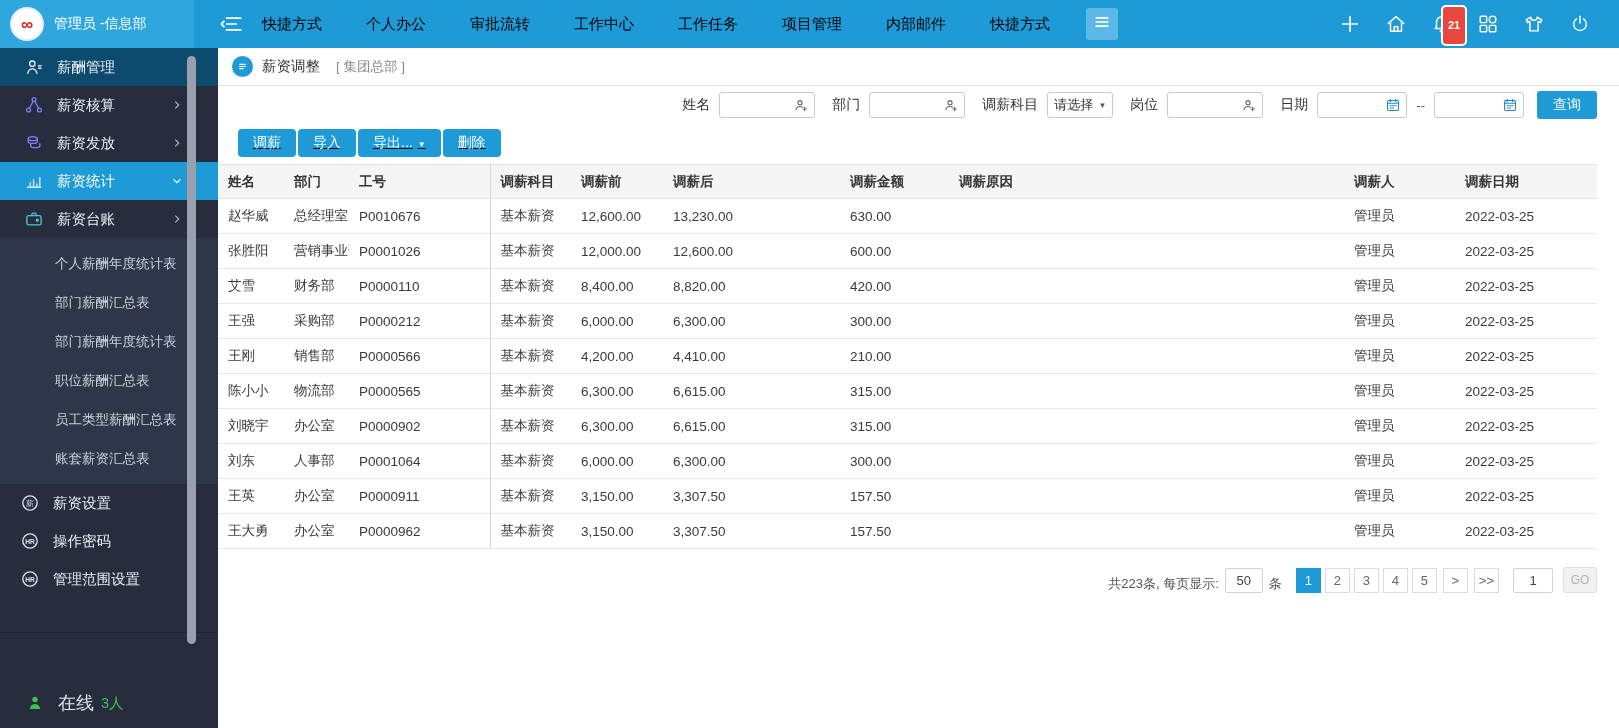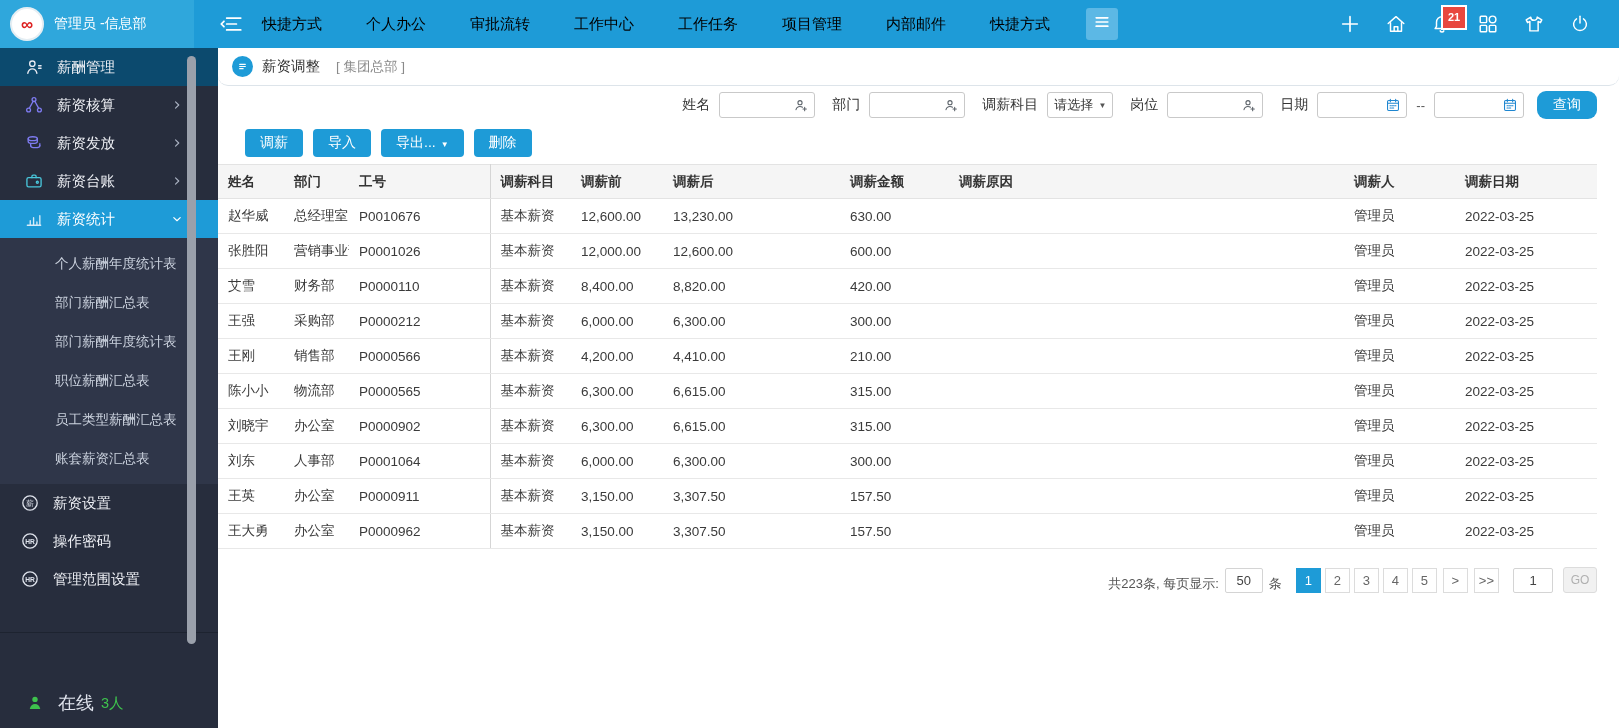--- a/index.html
+++ b/index.html
@@ -22,22 +22,22 @@
   .nav-item { color:#000000; font-size:15px; cursor:pointer; white-space:nowrap; }
   .more-btn { width:32px; height:32px; background:#5cb8e5; border-radius:3px;
     margin-left:36px; display:flex; align-items:center; justify-content:center;
     color:#fff; cursor:pointer; }
   .more-btn svg { width:20px; height:20px; }
   .tb-right { margin-left:auto; display:flex; align-items:center; gap:24px;
     padding-right:28px; }
   .tb-icon { width:22px; height:22px; color:#fff; position:relative; cursor:pointer; }
   .tb-icon svg { width:100%; height:100%; }
   .badge { position:absolute; top:-8px; left:10px; background:#e8473e; color:#fff;
-    font-size:11px; font-weight:bold; border:2px solid #fff; border-radius:0;
-    padding:4px 5px; line-height:13px; }
+    font-size:11px; font-weight:bold; border:2px solid #fff; border-radius:5px;
+    padding:12px 5px; line-height:13px; }
 
   
   .sidebar { position:absolute; top:48px; left:0; width:218px; bottom:0;
     background:#272d3d; color:#edeff4; z-index:20; }
   .sb-header { height:40px; background:#0c4a6e; display:flex; align-items:center;
     padding:0 24px; font-size:15px; }
   .sb-item { height:38px; display:flex; align-items:center; padding:0 34px 0 24px;
     font-size:14.5px; cursor:pointer; }
   .sb-item.active { background:#1e9bd7; color:#fff; }
   .sb-icon { width:20px; height:20px; flex-shrink:0; }
@@ -66,21 +66,21 @@
   .sb-search { margin-top:14px; height:31px; border:1px solid #1e9bd7;
     border-radius:4px; display:flex; align-items:center; background:#232939;
     padding:0 8px; }
   .sb-scrollbar { position:absolute; right:22px; top:8px; width:9px; height:588px;
     background:#9aa0ab; border-radius:5px; }
 
   
   .main { position:absolute; top:48px; left:218px; width:1401px; bottom:0;
     background:#fff; }
   .breadcrumb { height:38px; display:flex; align-items:center; padding-left:14px;
-    border-bottom:1px solid #dde4ea;border-radius:10px; }
+    border-bottom:1px solid #dde4ea; }
   .bc-icon { width:21px; height:21px; border-radius:50%; background:#1e9bd7;
     color:#fff; display:flex; align-items:center; justify-content:center; }
   .bc-icon svg { width:15px; height:15px; }
   .bc-title { font-size:14.5px; color:#333; margin-left:9px; }
   .bc-scope { font-size:13.5px; color:#8a8a8a; margin-left:16px; }
 
   .filterbar { height:38px; display:flex; align-items:center; justify-content:flex-end;
     gap:9px; padding-right:22px; }
   .f-label { font-size:14px; color:#333; white-space:nowrap; margin-left:8px; }
   .f-input { width:96px; height:26px; border:1px solid #c9c9c9; border-radius:3px;
@@ -89,26 +89,26 @@
   .f-input .fi-ic { width:16px; height:16px; color:#5a6168; flex-shrink:0; }
   .f-input .fi-ic.blue { color:#1e86d0; }
   .f-input .fi-ic svg { width:100%; height:100%; }
   .f-select { width:66px; height:26px; border:1px solid #c9c9c9; border-radius:3px;
     background:#fff; display:flex; align-items:center; justify-content:space-between;
     padding:0 6px; font-size:13px; color:#333; cursor:pointer; }
   .f-select .caret { font-size:8px; color:#555; }
   .f-date { width:90px; }
   .f-sep { color:#555; font-size:13px; }
   .btn-primary { height:28px; background:#1e9bd7; color:#fff; border:none;
-    border-radius:9px; font-size:14px; padding:0 15px; cursor:pointer;
+    border-radius:3px; font-size:14px; padding:0 15px; cursor:pointer;
     font-family:inherit; }
   .search-btn { width:60px; padding:0; margin-left:4px; }
 
-  .toolbar { height:38px; display:flex; align-items:center; gap:10px;
-    padding-left:27px; }
+  .toolbar { height:38px; display:flex; align-items:center; gap:2px;
+    padding-left:20px;text-decoration:underline; }
   .toolbar .btn-primary { border-radius:4px; min-width:56px; }
   .toolbar .caret { font-size:8px; margin-left:5px; }
 
   table { border-collapse:collapse; table-layout:fixed; margin-left:0;
     width:1379px; margin-top:2px; }
   thead th { background:#f5f5f5; border-top:1px solid #e3e3e3;
     border-bottom:1px solid #e3e3e3; height:34px; text-align:left;
     font-size:13.5px; color:#333; padding:0 0 0 10px; font-weight:bold;
     white-space:nowrap; overflow:hidden; }
   tbody td { height:35px; border-bottom:1px solid #e8e8e8; font-size:13.5px;
@@ -215,39 +215,39 @@
             <ellipse cx="10.5" cy="6.8" rx="5.5" ry="2.3"></ellipse>
             <path d="M5 6.8v3.4c0 1.3 2.5 2.3 5.5 2.3s5.5-1 5.5-2.3V6.8"></path>
             <path d="M8 15.3c0 1.3 2.5 2.3 5.5 2.3s5.5-1 5.5-2.3"></path>
             <path d="M19 12.9v2.4M8 12.9v2.4"></path>
           </svg></span>
         <span class="sb-label">薪资发放</span>
         <span class="sb-chev"><svg viewBox="0 0 24 24" fill="none" stroke="currentColor" stroke-width="1.6" stroke-linecap="round" stroke-linejoin="round">
             <path d="M9.5 6.5 15 12l-5.5 5.5" stroke-width="2"></path>
           </svg></span>
       </div>
+      <div class="sb-item active">
+        <span class="sb-icon" data-icon-name="chart"><svg viewBox="0 0 24 24" fill="none" stroke="currentColor" stroke-width="1.6" stroke-linecap="round" stroke-linejoin="round">
+            <path d="M4 19.5h16"></path>
+            <path d="M7.5 19.5v-5.5M11.5 19.5v-9M15.5 19.5v-4M19 19.5V8"></path>
+          </svg></span>
+        <span class="sb-label">薪资统计</span>
+        <span class="sb-chev"><svg viewBox="0 0 24 24" fill="none" stroke="currentColor" stroke-width="1.6" stroke-linecap="round" stroke-linejoin="round">
+            <path d="M6.5 9.5 12 15l5.5-5.5" stroke-width="2"></path>
+          </svg></span>
+      </div>
       <div class="sb-item">
         <span class="sb-icon" data-icon-name="wallet"><svg viewBox="0 0 24 24" fill="none" stroke="currentColor" stroke-width="1.6" stroke-linecap="round" stroke-linejoin="round">
             <rect x="3.5" y="8" width="17" height="11" rx="2"></rect>
             <path d="M9.5 8V6.4A1.4 1.4 0 0 1 10.9 5h2.2a1.4 1.4 0 0 1 1.4 1.4V8"></path>
             <circle cx="16" cy="13.5" r="1.2"></circle>
           </svg></span>
         <span class="sb-label">薪资台账</span>
         <span class="sb-chev"><svg viewBox="0 0 24 24" fill="none" stroke="currentColor" stroke-width="1.6" stroke-linecap="round" stroke-linejoin="round">
             <path d="M9.5 6.5 15 12l-5.5 5.5" stroke-width="2"></path>
-          </svg></span>
-      </div>
-      <div class="sb-item active">
-        <span class="sb-icon" data-icon-name="chart"><svg viewBox="0 0 24 24" fill="none" stroke="currentColor" stroke-width="1.6" stroke-linecap="round" stroke-linejoin="round">
-            <path d="M4 19.5h16"></path>
-            <path d="M7.5 19.5v-5.5M11.5 19.5v-9M15.5 19.5v-4M19 19.5V8"></path>
-          </svg></span>
-        <span class="sb-label">薪资统计</span>
-        <span class="sb-chev"><svg viewBox="0 0 24 24" fill="none" stroke="currentColor" stroke-width="1.6" stroke-linecap="round" stroke-linejoin="round">
-            <path d="M6.5 9.5 12 15l5.5-5.5" stroke-width="2"></path>
           </svg></span>
       </div>
     </div>
   <div class="sb-subpanel" id="sbsub">
       <div class="sb-subitem">个人薪酬年度统计表</div>
       <div class="sb-subitem">部门薪酬汇总表</div>
       <div class="sb-subitem">部门薪酬年度统计表</div>
       <div class="sb-subitem">职位薪酬汇总表</div>
       <div class="sb-subitem">员工类型薪酬汇总表</div>
       <div class="sb-subitem">账套薪资汇总表</div>

